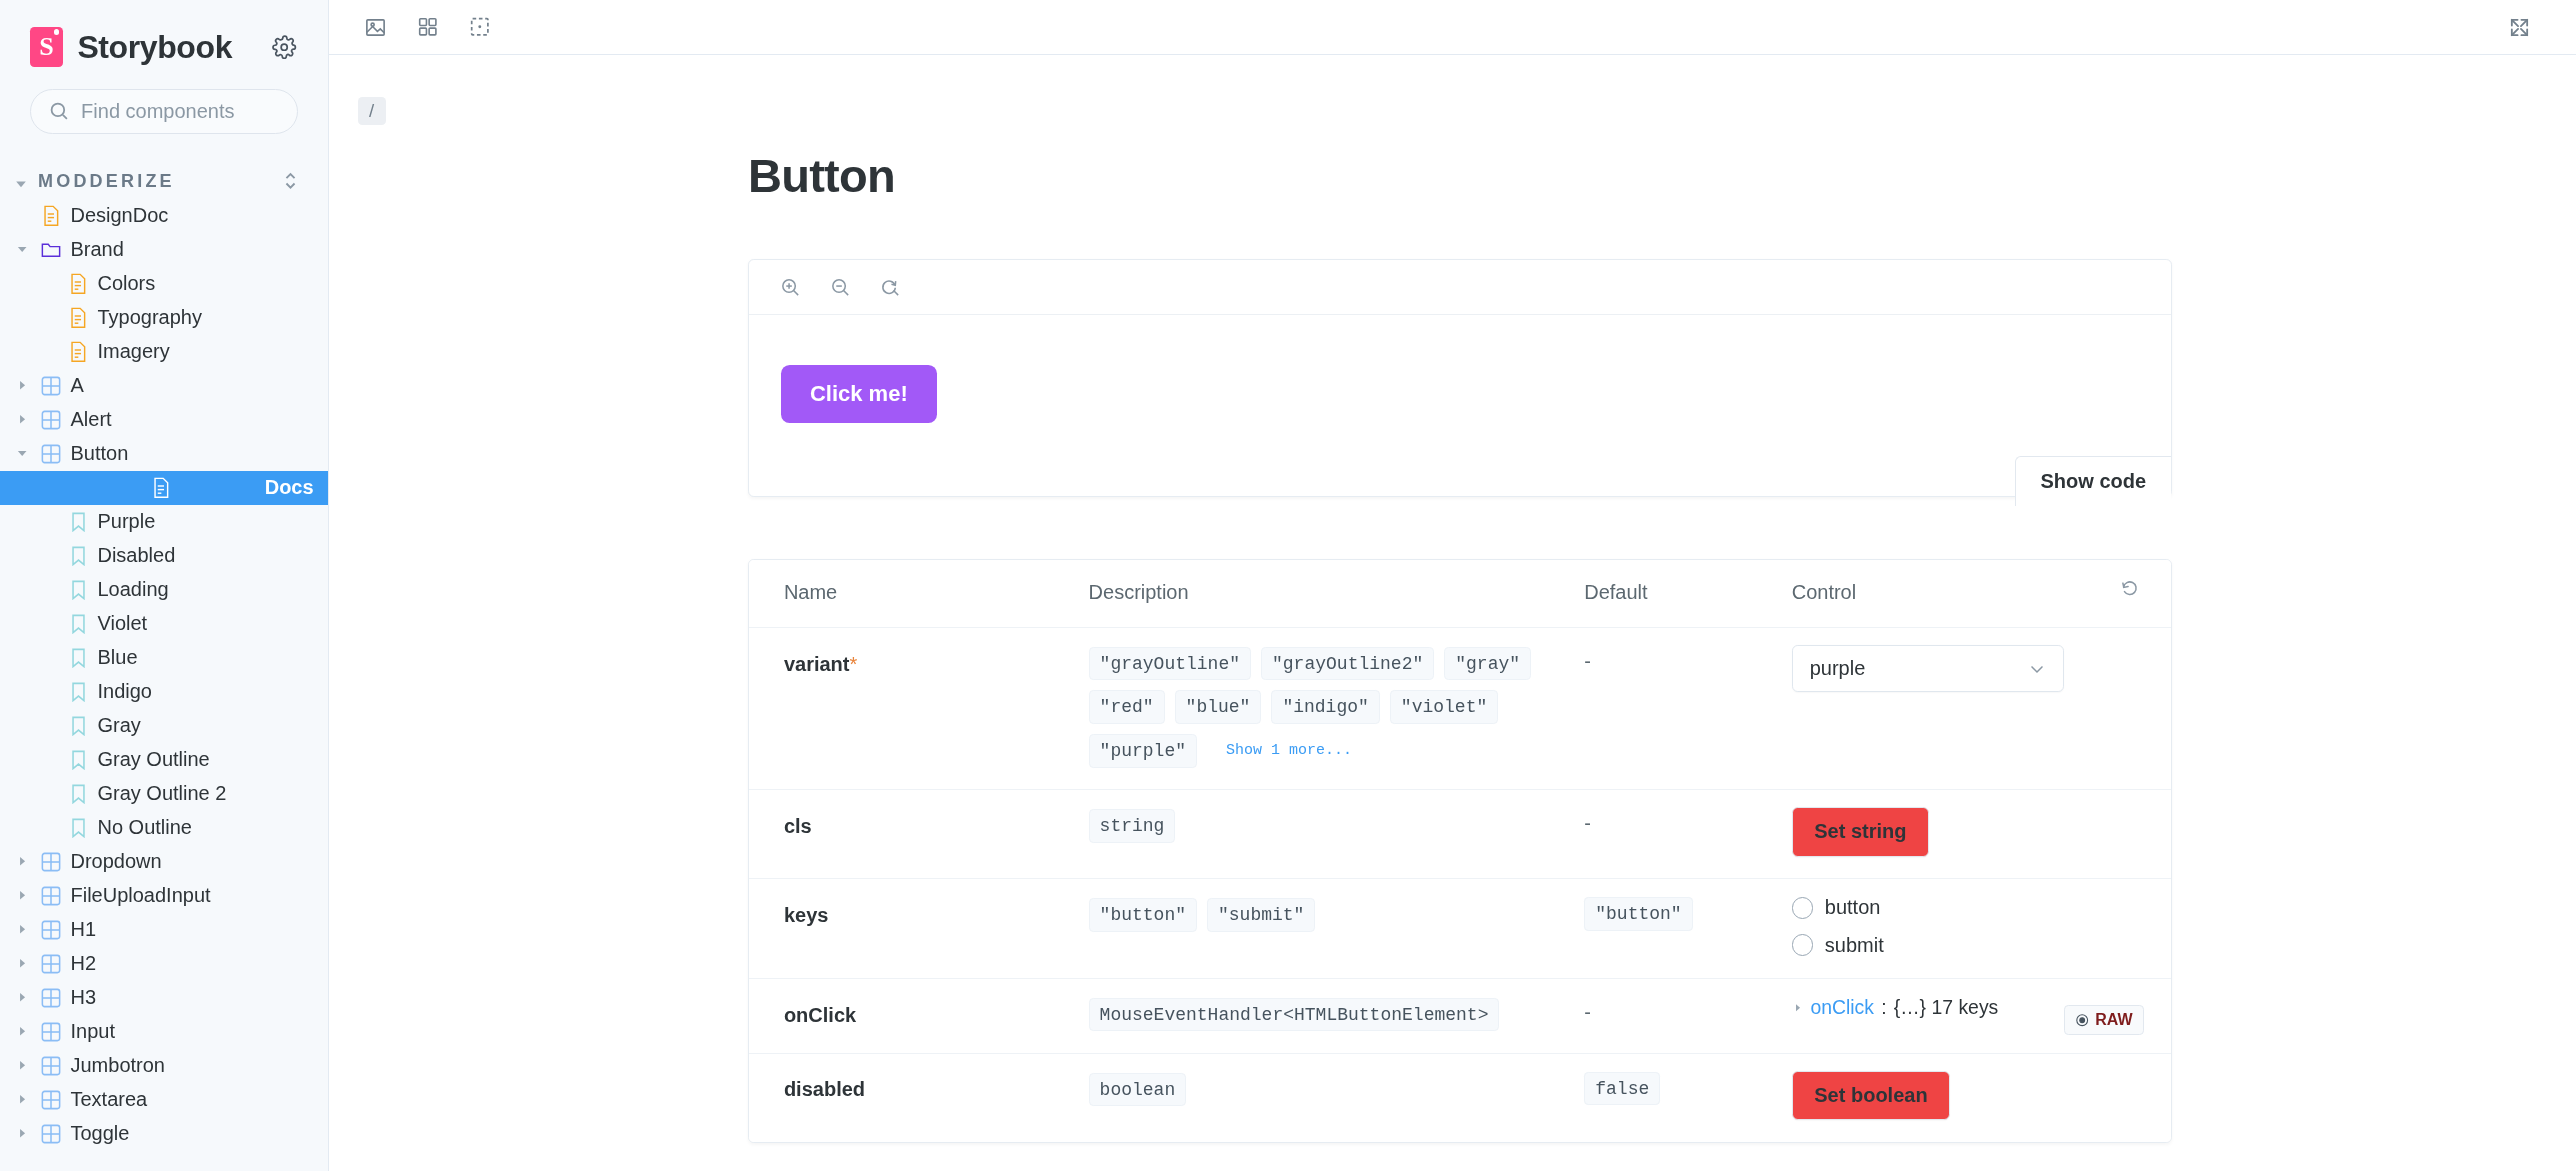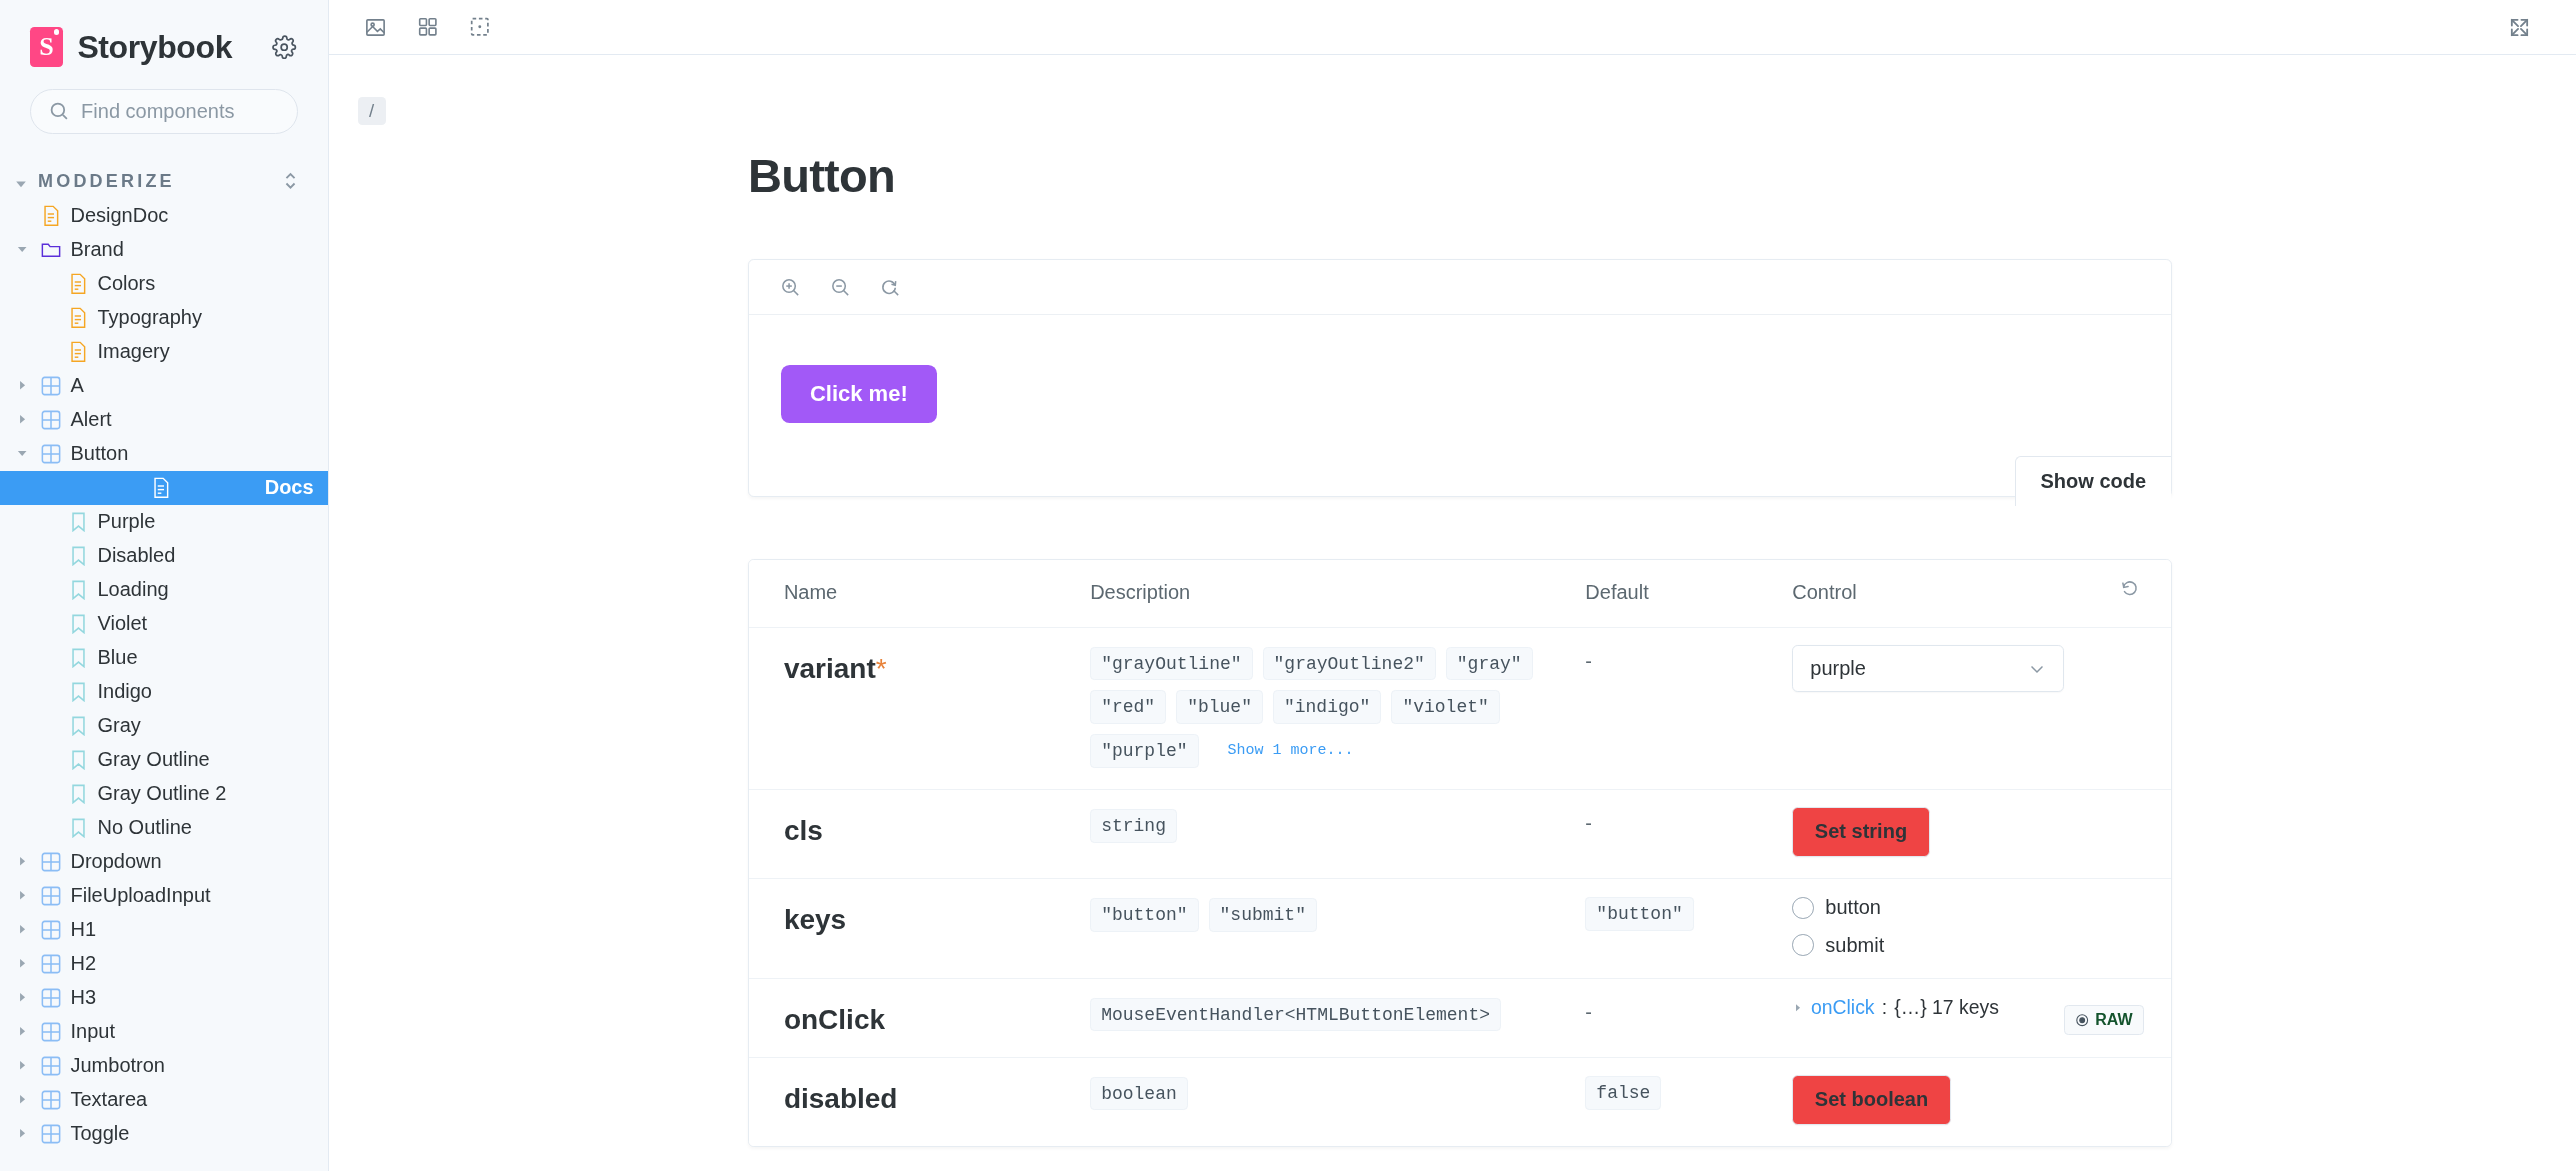--- a/index.html
+++ b/index.html
@@ -144,21 +144,21 @@
   .col-default { width: 216px; }
   .col-control { width: 302px; }
   .col-reset { width: 86px; text-align: right !important; padding-right: 29px !important; }
 
   .args-table td {
     padding: 21.6px 0; vertical-align: top;
     border-top: 0.7px solid #eef2f6; background: #fff;
   }
   .args-table tbody tr:first-child td { border-top: none; }
   .arg-name {
-    font-size: 28px; font-weight: 700; color: #2e3438; padding-left: 35px !important;
+    font-size: 20px; font-weight: 700; color: #2e3438; padding-left: 35px !important;
     padding-top: 24.4px !important;
   }
   .req-star { color: #e8833a; font-weight: 400; }
   .td-desc { padding-top: 18.7px !important; }
   .chips { display: flex; flex-wrap: wrap; gap: 10px; max-width: 474px; align-items: center; }
   .chip {
     background: #f6f9fc; border: 0.7px solid #edf2f7; border-radius: 4.3px;
     font-family: "Liberation Mono", monospace; font-size: 18px; color: #46535e;
     padding: 5.8px 10px; white-space: nowrap;
   }
@@ -198,21 +198,21 @@
 
   .obj-ctrl { display: flex; align-items: center; gap: 7.2px; font-size: 19.4px; }
   .obj-caret { color: #9aa7b2; font-size: 16px; }
   .obj-key { color: #3b9cf4; font-family: "Liberation Sans", sans-serif; }
   .obj-sep { color: #2e3438; }
   .obj-meta { color: #2e3438; }
   .raw-badge {
     position: absolute; right: 27px; top: 26px;
     border: 0.7px solid #e2e8ef; border-radius: 4.3px; background: #f8fafc;
     display: flex; align-items: center; gap: 5.8px;
-    padding: 5px 10px; font-size: 16px; font-weight: 700; color: #14532d; cursor: pointer;
+    padding: 5px 10px; font-size: 16px; font-weight: 700; color: #7f1d1d; cursor: pointer;
   }
   svg { display: block; }
 </style>
 </head>
 <body>
 
 <div class="app">
 
   <aside class="sidebar">
 

